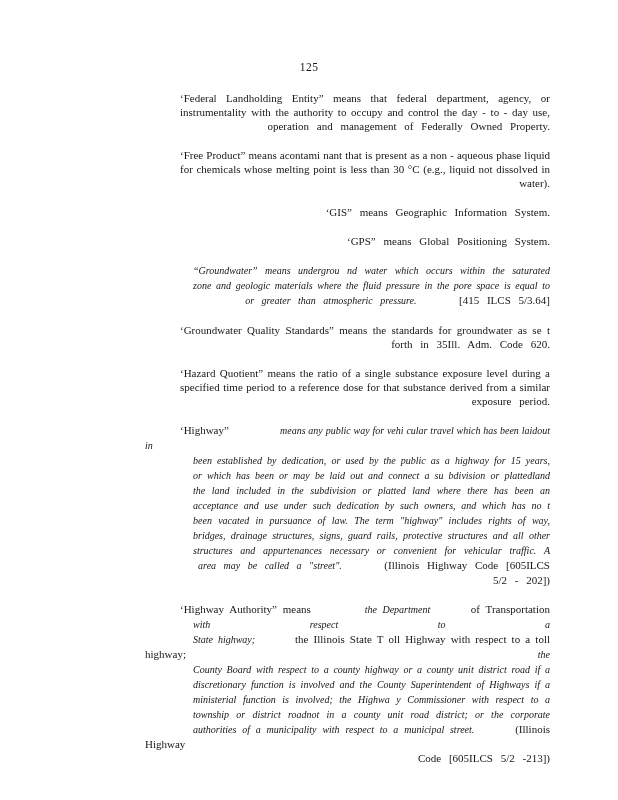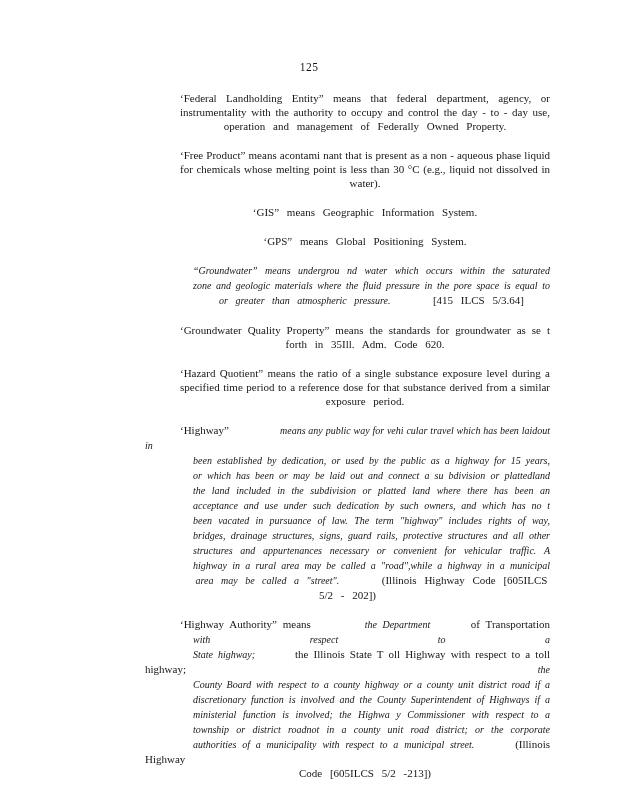--- a/index.html
+++ b/index.html
@@ -37,21 +37,21 @@
   .line {
     line-height: 14px;
     font-size: 11px;
     min-height: 14px;
   }
   .line.just {
     text-align: justify;
     text-align-last: justify;
   }
   .line.last {
-    text-align: center;
+    text-align: right;
     word-spacing: 5px;
   }
   .seg-roman {
     font-style: normal;
     font-size: 11px;
     margin-left: 35px;
   }
   .seg-italic {
     font-style: italic;
     font-size: 10px;
@@ -79,38 +79,37 @@
     </div>
     <div class="para">
       <div class="line last"><span class="seg-roman">‘GPS” means Global Positioning System.</span></div>
     </div>
     <div class="para">
       <div class="line just"><span class="seg-italic">“Groundwater” means undergrou nd water which occurs within the saturated</span></div>
       <div class="line just"><span class="seg-italic">zone and geologic materials where the fluid pressure in the pore space is equal to</span></div>
       <div class="line last"><span class="seg-italic">or greater than atmospheric pressure. </span><span class="seg-roman">[415 ILCS 5/3.64]</span></div>
     </div>
     <div class="para">
-      <div class="line just"><span class="seg-roman">‘Groundwater Quality Property” means the standards for groundwater as se t</span></div>
+      <div class="line just"><span class="seg-roman">‘Groundwater Quality Standards” means the standards for groundwater as se t</span></div>
       <div class="line last"><span class="seg-roman">forth in 35Ill. Adm. Code 620.</span></div>
     </div>
     <div class="para">
       <div class="line just"><span class="seg-roman">‘Hazard Quotient” means the ratio of a single substance exposure level during a</span></div>
       <div class="line just"><span class="seg-roman">specified time period to a reference dose for that substance derived from a similar</span></div>
       <div class="line last"><span class="seg-roman">exposure period.</span></div>
     </div>
     <div class="para">
       <div class="line just"><span class="seg-roman">‘Highway” </span><span class="seg-italic">means any public way for vehi cular travel which has been laidout in</span></div>
       <div class="line just"><span class="seg-italic">been established by dedication, or used by the public as a highway for 15 years,</span></div>
       <div class="line just"><span class="seg-italic">or which has been or may be laid out and connect a su bdivision or plattedland</span></div>
       <div class="line just"><span class="seg-italic">the land included in the subdivision or platted land where there has been an</span></div>
       <div class="line just"><span class="seg-italic">acceptance and use under such dedication by such owners, and which has no t</span></div>
       <div class="line just"><span class="seg-italic">been vacated in pursuance of law. The term "highway" includes rights of way,</span></div>
       <div class="line just"><span class="seg-italic">bridges, drainage structures, signs, guard rails, protective structures and all other</span></div>
       <div class="line just"><span class="seg-italic">structures and appurtenances necessary or convenient for vehicular traffic. A</span></div>
-      <div class="line just"><span class="seg-italic">highway in a rural area may be called a "road",while a highway in a municipal</span></div>
       <div class="line last"><span class="seg-italic">area may be called a "street". </span><span class="seg-roman">(Illinois Highway Code [605ILCS 5/2 - 202])</span></div>
     </div>
     <div class="para">
       <div class="line just"><span class="seg-roman">‘Highway Authority” means </span><span class="seg-italic">the Department </span><span class="seg-roman">of Transportation </span><span class="seg-italic">with respect to a</span></div>
       <div class="line just"><span class="seg-italic">State highway; </span><span class="seg-roman">the Illinois State T oll Highway with respect to a toll highway; </span><span class="seg-italic">the</span></div>
       <div class="line just"><span class="seg-italic">County Board with respect to a county highway or a county unit district road if a</span></div>
       <div class="line just"><span class="seg-italic">discretionary function is involved and the County Superintendent of Highways if a</span></div>
       <div class="line just"><span class="seg-italic">ministerial function is involved; the Highwa y Commissioner with respect to a</span></div>
       <div class="line just"><span class="seg-italic">township or district roadnot in a county unit road district; or the corporate</span></div>
       <div class="line just"><span class="seg-italic">authorities of a municipality with respect to a municipal street. </span><span class="seg-roman">(Illinois Highway</span></div>

